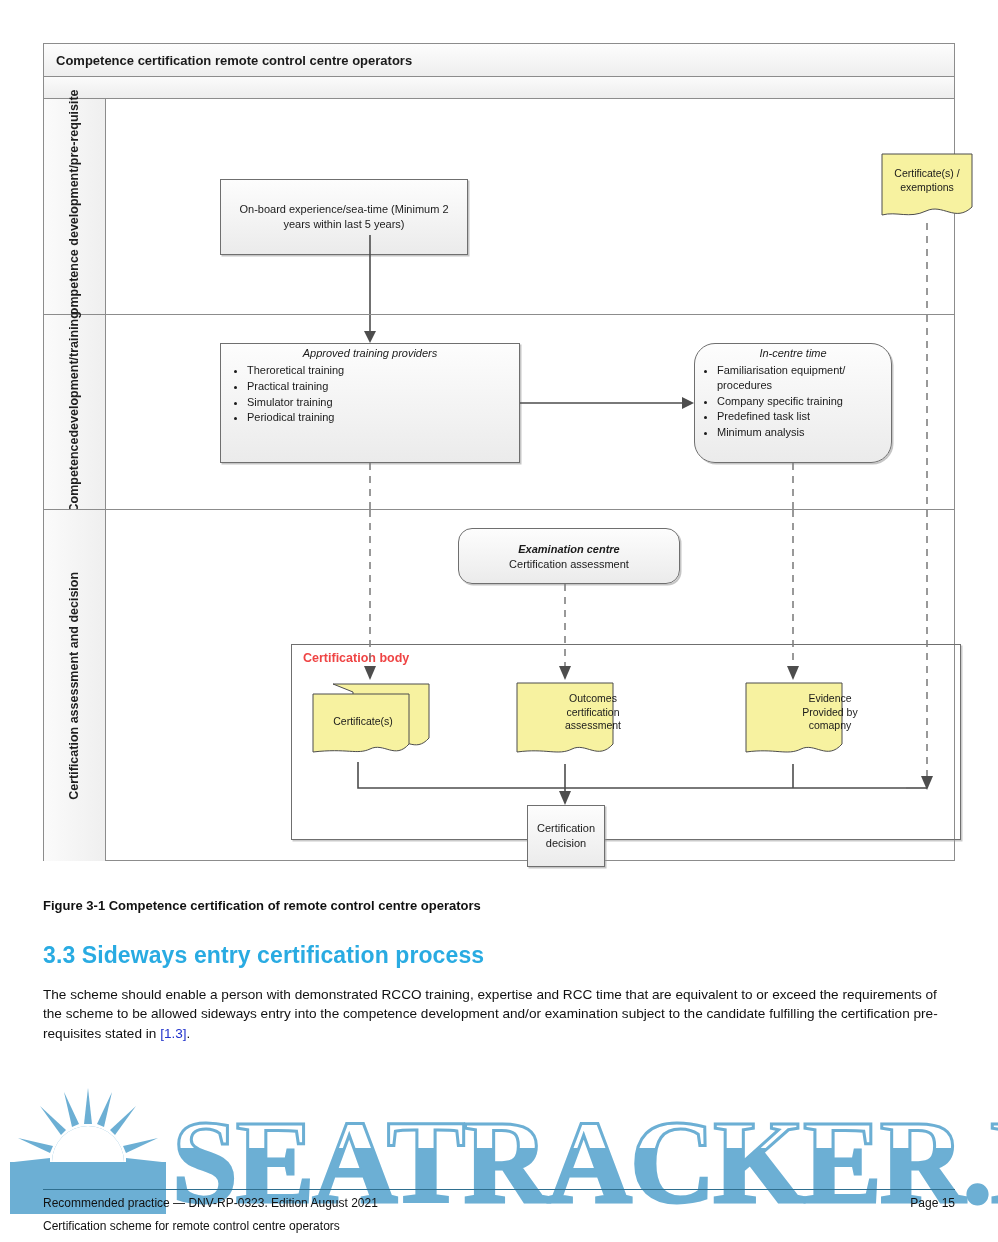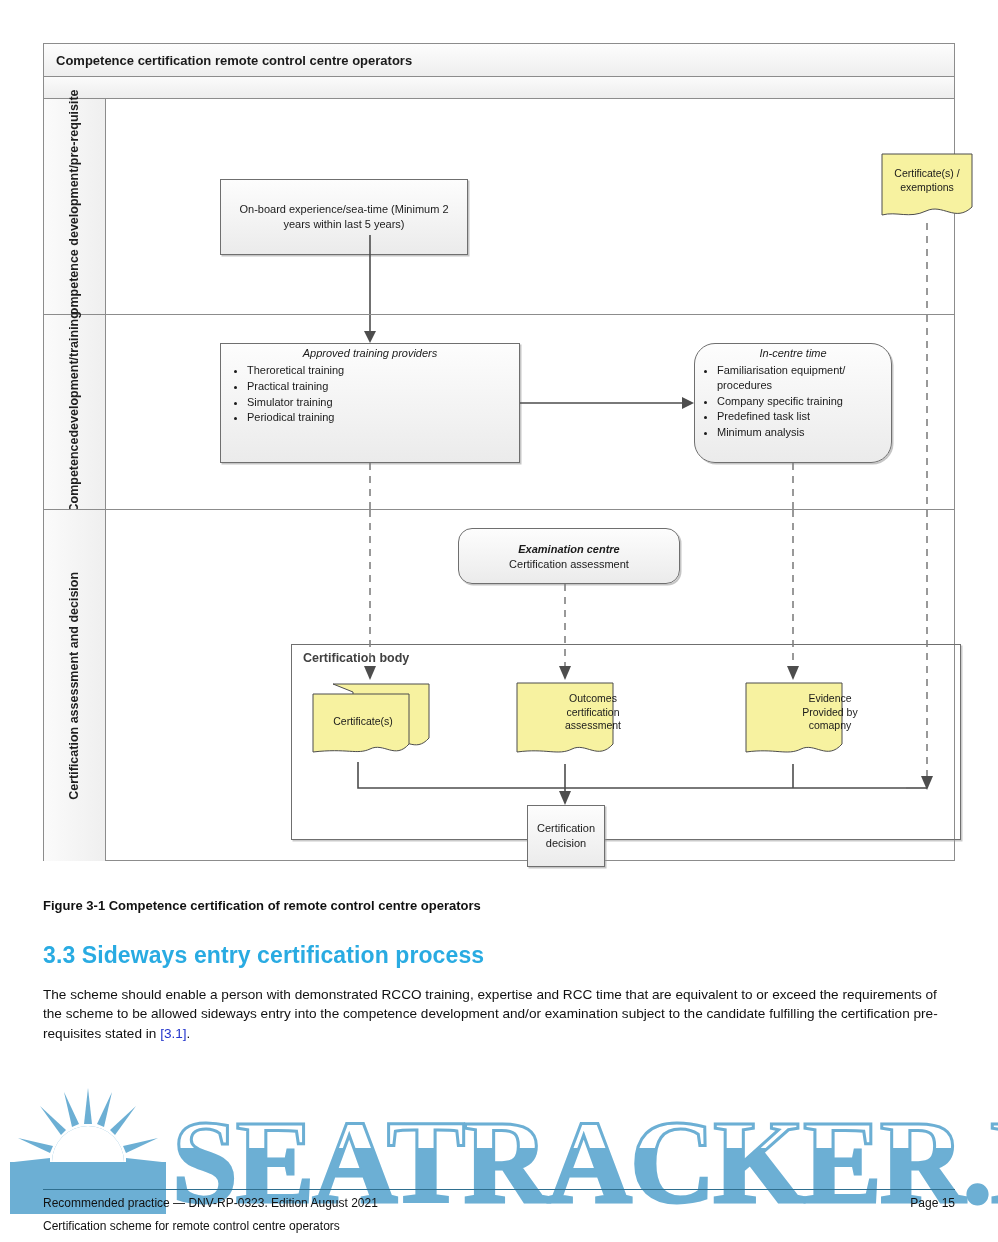--- a/index.html
+++ b/index.html
@@ -67,21 +67,21 @@
     position:absolute;left:0;top:0;width:100%;
     text-align:center;font-size:10.5px;color:#1a1a1a;line-height:1.3;
   }
 
   .group-box{
     position:absolute;box-sizing:border-box;
     border:1px solid #6f6f6f;background:transparent;
     box-shadow:1.5px 1.5px 0 rgba(150,150,150,.5);
   }
   .group-lbl{
-    position:absolute;font-size:12.5px;font-weight:bold;color:#404040;
+    position:absolute;font-size:12.5px;font-weight:bold;color:#ef4444;
   }
 
   .conn{position:absolute;left:0;top:0;width:100%;height:100%;overflow:visible;pointer-events:none;}
 
   
   .fig-cap{
     position:absolute;left:43px;top:898px;width:900px;
     font-size:13px;font-weight:bold;color:#111;
   }
   .h2{
@@ -270,21 +270,21 @@
           <path d="M815,266 L821,280 L827,266 Z" fill="#4d4d4d"></path>
           <path d="M800,278 L821,278" stroke="#4d4d4d" stroke-width="1.6" fill="none"></path>
         </svg>
       </div>
     </div>
   </div>
 
   <div class="fig-cap">Figure 3-1 Competence certification of remote control centre operators</div>
   <div class="h2">3.3 Sideways entry certification process</div>
 
-  <div class="para"><span>The scheme should enable a person with demonstrated RCCO training, expertise and RCC time that are equivalent to or exceed the requirements of the scheme to be allowed sideways entry into the competence development and/or examination subject to the candidate fulfilling the certification pre-requisites stated in </span><a href="#">[3.1]</a><span>.</span></div>
+  <div class="para"><span>The scheme should enable a person with demonstrated RCCO training, expertise and RCC time that are equivalent to or exceed the requirements of the scheme to be allowed sideways entry into the competence development and/or examination subject to the candidate fulfilling the certification pre-requisites stated in </span><a href="#">[1.3]</a><span>.</span></div>
 
   <div class="wm">
     <svg width="998" height="140" viewBox="0 0 998 140">
       <defs>
         <clipPath id="lowerHalf">
             <rect x="0" y="68" width="998" height="90"></rect>
           </clipPath>
       </defs>
       <g transform="translate(88,82)">
         <g fill="#6CAFD4">

